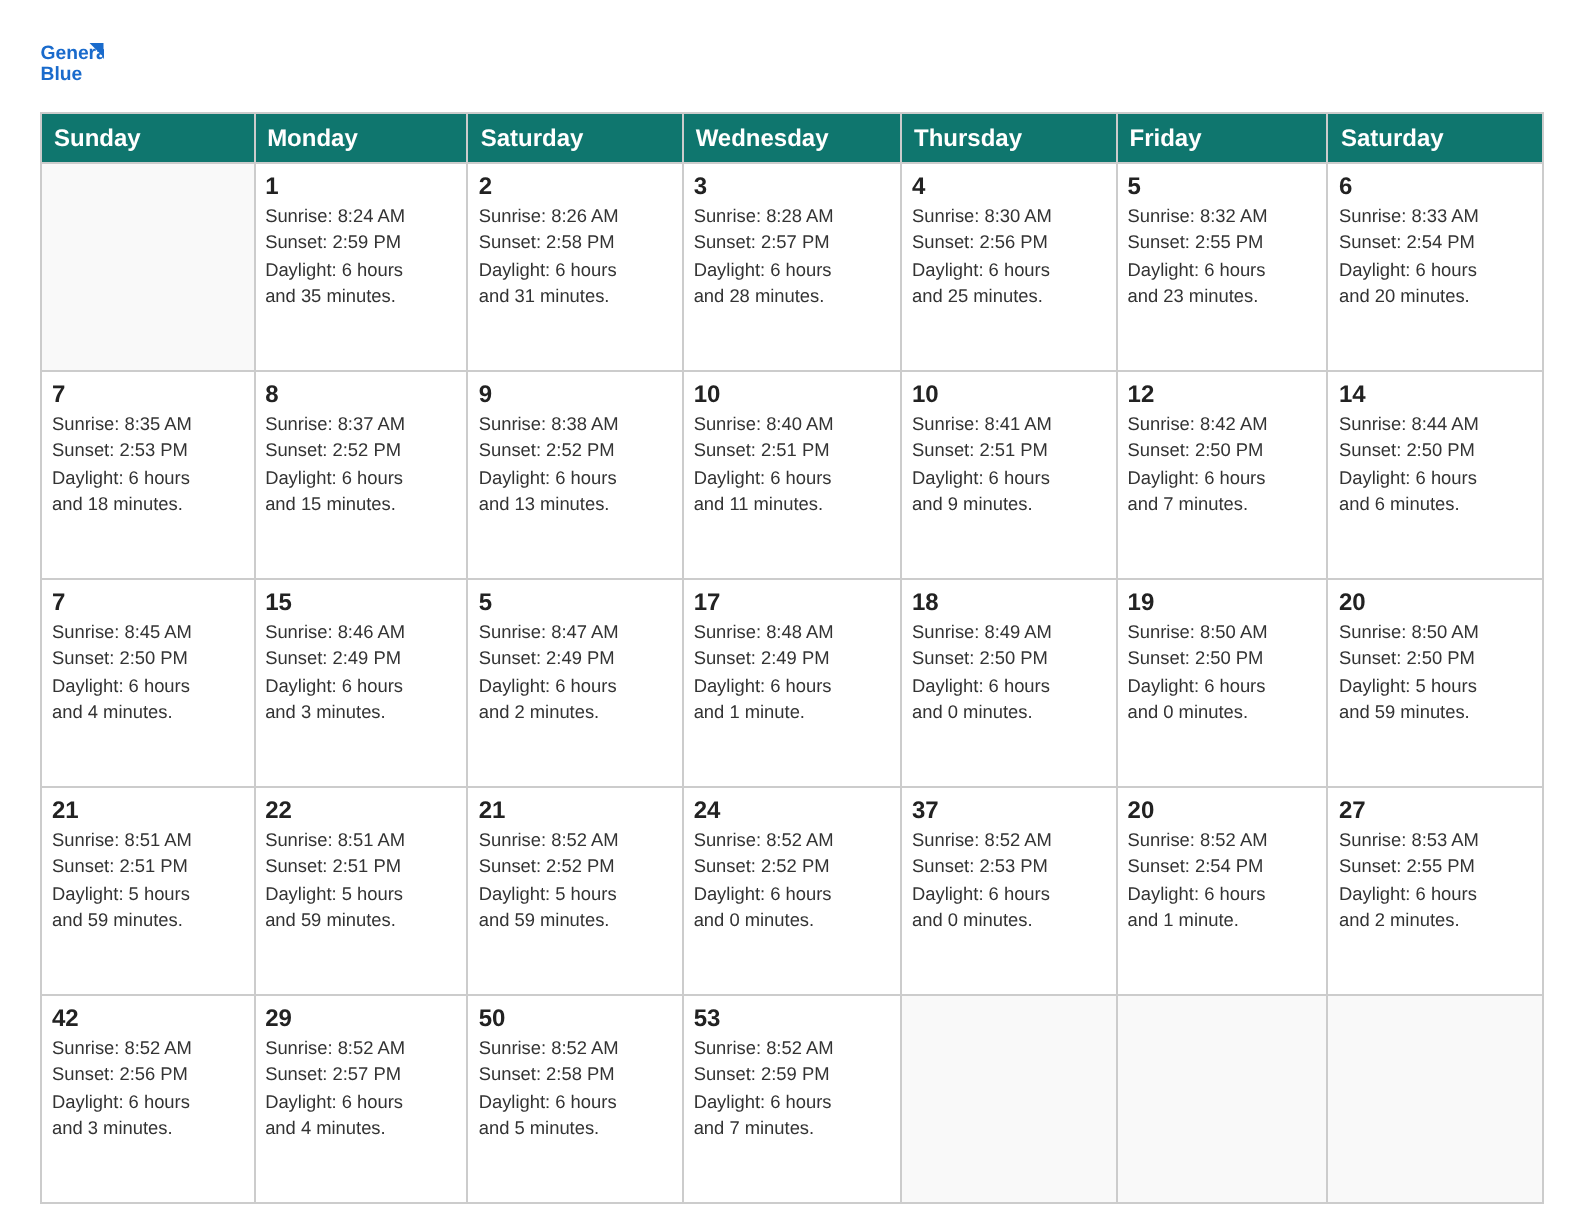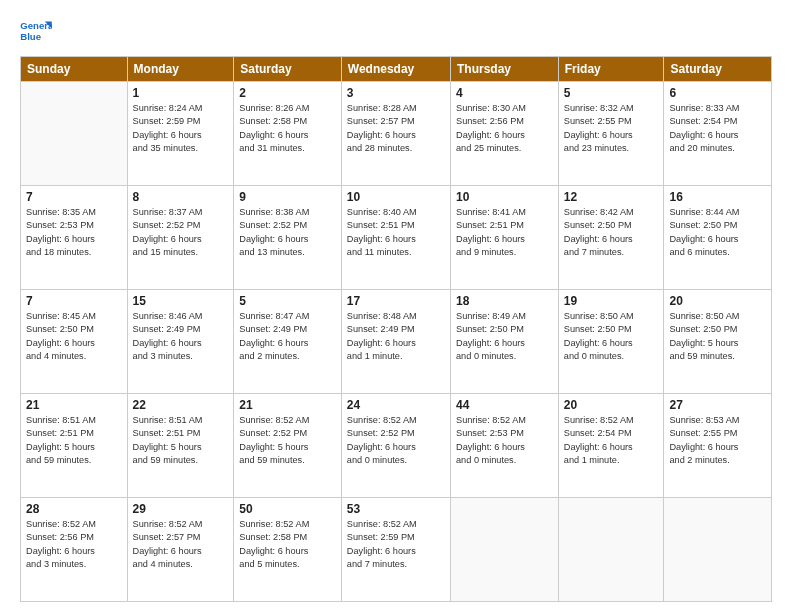--- a/index.html
+++ b/index.html
@@ -53,21 +53,21 @@
     .subtitle {
       font-size: 14px;
       color: #444;
     }
     .calendar {
       width: 100%;
       border-collapse: collapse;
       flex: 1;
     }
     .calendar thead tr th {
-      background-color: #a16207;
+      background-color: #0f766e;
       color: #fff;
       font-size: 12px;
       font-weight: bold;
       padding: 5px 6px;
       text-align: left;
       border: 1px solid #ccc;
     }
     .calendar tbody tr td {
       border: 1px solid #ccc;
       vertical-align: top;
@@ -175,21 +175,21 @@
           </td>
           <td>
             <span class="day-num">10</span>
             <div class="day-detail">Sunrise: 8:41 AM<br>Sunset: 2:51 PM<br>Daylight: 6 hours<br>and 9 minutes.</div>
           </td>
           <td>
             <span class="day-num">12</span>
             <div class="day-detail">Sunrise: 8:42 AM<br>Sunset: 2:50 PM<br>Daylight: 6 hours<br>and 7 minutes.</div>
           </td>
           <td>
-            <span class="day-num">16</span>
+            <span class="day-num">14</span>
             <div class="day-detail">Sunrise: 8:44 AM<br>Sunset: 2:50 PM<br>Daylight: 6 hours<br>and 6 minutes.</div>
           </td>
         </tr>
         <tr>
           <td>
             <span class="day-num">7</span>
             <div class="day-detail">Sunrise: 8:45 AM<br>Sunset: 2:50 PM<br>Daylight: 6 hours<br>and 4 minutes.</div>
           </td>
           <td>
             <span class="day-num">15</span>
@@ -227,35 +227,35 @@
           </td>
           <td>
             <span class="day-num">21</span>
             <div class="day-detail">Sunrise: 8:52 AM<br>Sunset: 2:52 PM<br>Daylight: 5 hours<br>and 59 minutes.</div>
           </td>
           <td>
             <span class="day-num">24</span>
             <div class="day-detail">Sunrise: 8:52 AM<br>Sunset: 2:52 PM<br>Daylight: 6 hours<br>and 0 minutes.</div>
           </td>
           <td>
-            <span class="day-num">44</span>
+            <span class="day-num">37</span>
             <div class="day-detail">Sunrise: 8:52 AM<br>Sunset: 2:53 PM<br>Daylight: 6 hours<br>and 0 minutes.</div>
           </td>
           <td>
             <span class="day-num">20</span>
             <div class="day-detail">Sunrise: 8:52 AM<br>Sunset: 2:54 PM<br>Daylight: 6 hours<br>and 1 minute.</div>
           </td>
           <td>
             <span class="day-num">27</span>
             <div class="day-detail">Sunrise: 8:53 AM<br>Sunset: 2:55 PM<br>Daylight: 6 hours<br>and 2 minutes.</div>
           </td>
         </tr>
         <tr>
           <td>
-            <span class="day-num">28</span>
+            <span class="day-num">42</span>
             <div class="day-detail">Sunrise: 8:52 AM<br>Sunset: 2:56 PM<br>Daylight: 6 hours<br>and 3 minutes.</div>
           </td>
           <td>
             <span class="day-num">29</span>
             <div class="day-detail">Sunrise: 8:52 AM<br>Sunset: 2:57 PM<br>Daylight: 6 hours<br>and 4 minutes.</div>
           </td>
           <td>
             <span class="day-num">50</span>
             <div class="day-detail">Sunrise: 8:52 AM<br>Sunset: 2:58 PM<br>Daylight: 6 hours<br>and 5 minutes.</div>
           </td>

